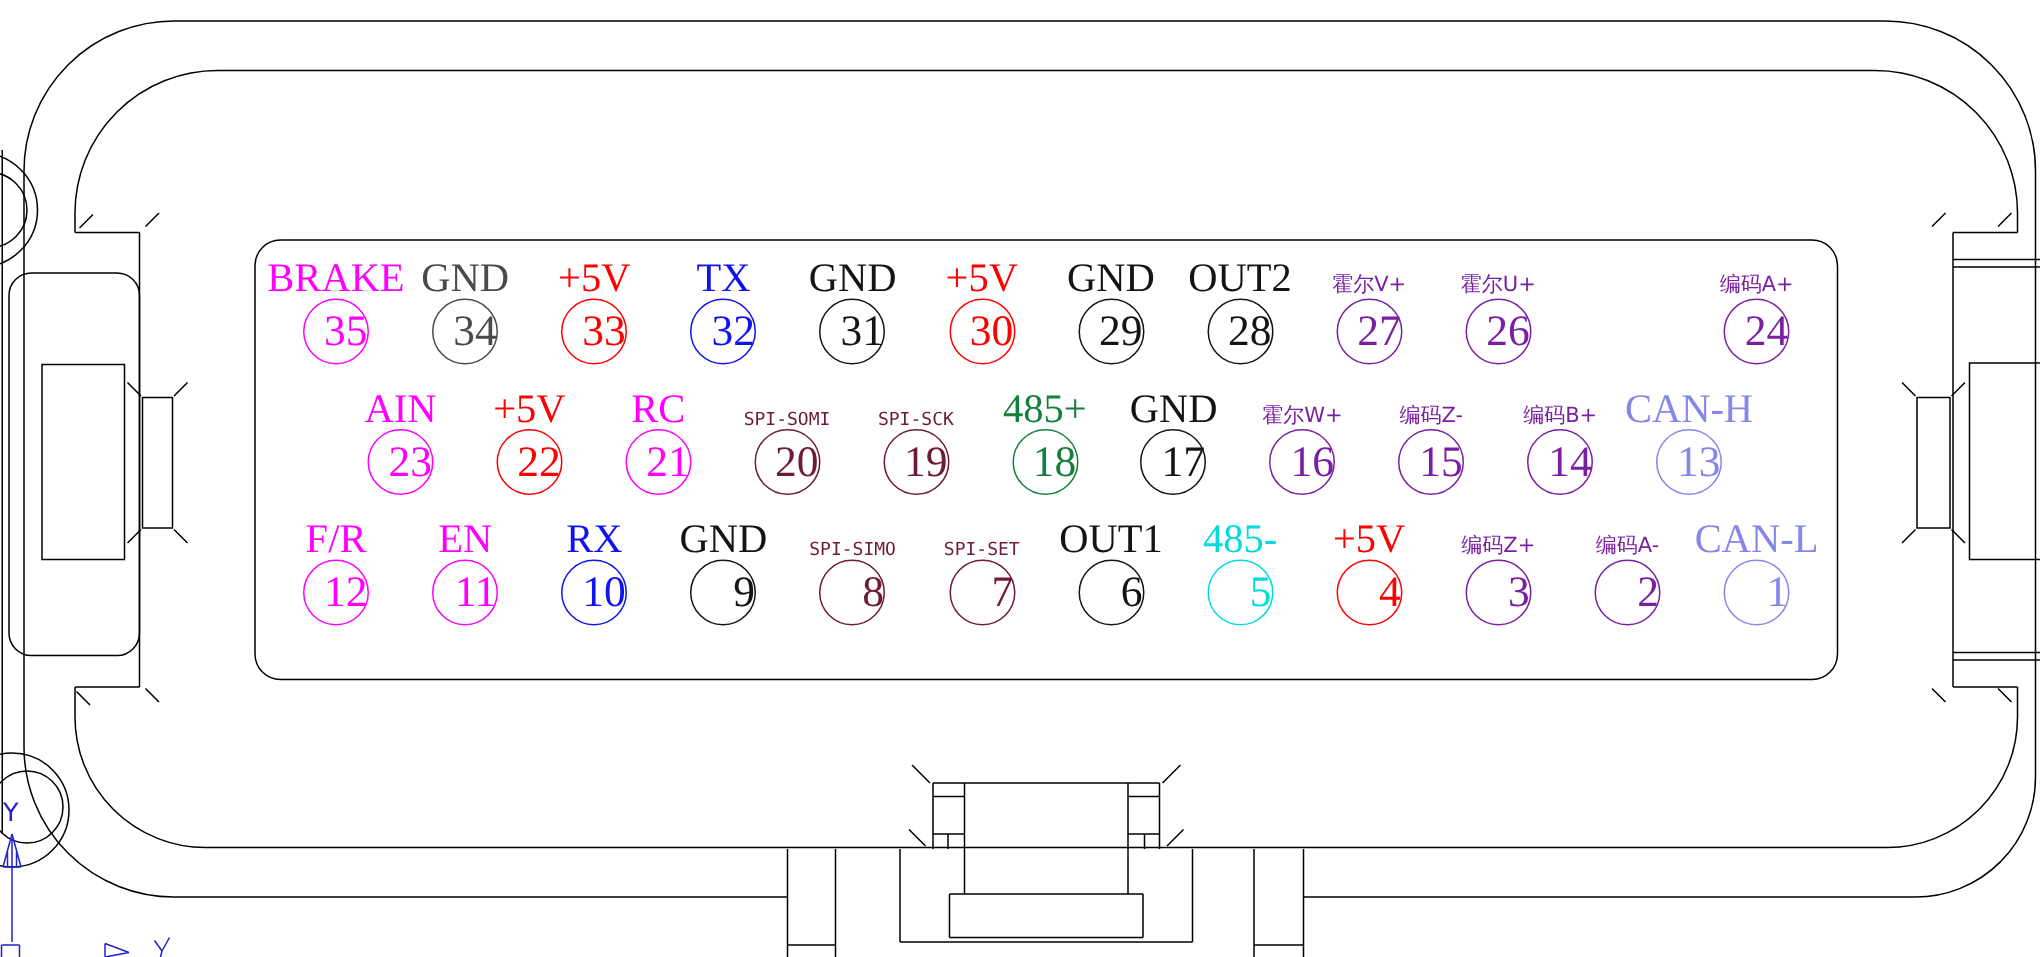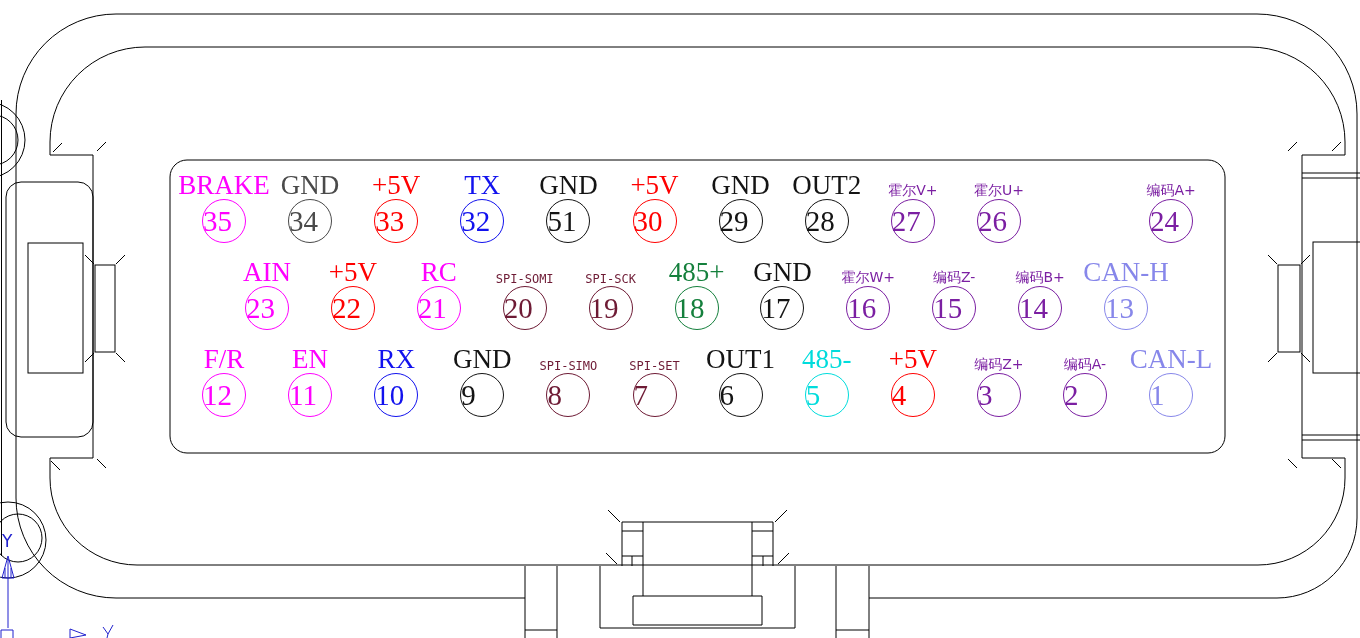--- a/index.html
+++ b/index.html
@@ -14,21 +14,21 @@
     position:absolute;width:120px;display:flex;flex-direction:column;align-items:center;
   }
   .pin-label{
     height:34px;display:flex;align-items:flex-end;justify-content:center;white-space:nowrap;
   }
   .pin-label.lg{font-family:"Liberation Serif","DejaVu Serif",serif;font-size:27px;line-height:1;}
   .pin-label.md{font-family:"DejaVu Sans Mono","Liberation Mono",monospace;font-size:12px;line-height:1.1;}
   .pin-label.sm{font-family:"DejaVu Sans",sans-serif;font-size:14px;line-height:1.3;}
   .pin-circle{
     width:42px;height:42px;border:1px solid currentColor;border-radius:50%;
-    display:flex;align-items:center;justify-content:flex-start;margin-top:0px;box-sizing:content-box;
+    display:flex;align-items:center;justify-content:flex-end;margin-top:0px;box-sizing:content-box;
   }
   .pin-num{font-family:"Liberation Serif","DejaVu Serif",serif;font-size:29px;line-height:1;}
   .ucs-text{font-family:"DejaVu Sans",sans-serif;font-size:17px;}
 </style>
 </head>
 <body>
 
 <div class="stage">
 
   <svg class="cad" width="1360" height="638" viewBox="0 0 1360 638">
@@ -93,21 +93,21 @@
       </div>
       <div class="pin" style="left: 422.3px; top: 165px; color: rgb(18, 18, 238);">
         <div class="pin-label lg">TX</div>
         <div class="pin-circle">
           <span class="pin-num">32</span>
         </div>
       </div>
       <div class="pin" style="left: 508.4px; top: 165px; color: rgb(20, 20, 20);">
         <div class="pin-label lg">GND</div>
         <div class="pin-circle">
-          <span class="pin-num">51</span>
+          <span class="pin-num">31</span>
         </div>
       </div>
       <div class="pin" style="left: 594.5px; top: 165px; color: rgb(255, 0, 0);">
         <div class="pin-label lg">+5V</div>
         <div class="pin-circle">
           <span class="pin-num">30</span>
         </div>
       </div>
       <div class="pin" style="left: 680.6px; top: 165px; color: rgb(20, 20, 20);">
         <div class="pin-label lg">GND</div>

